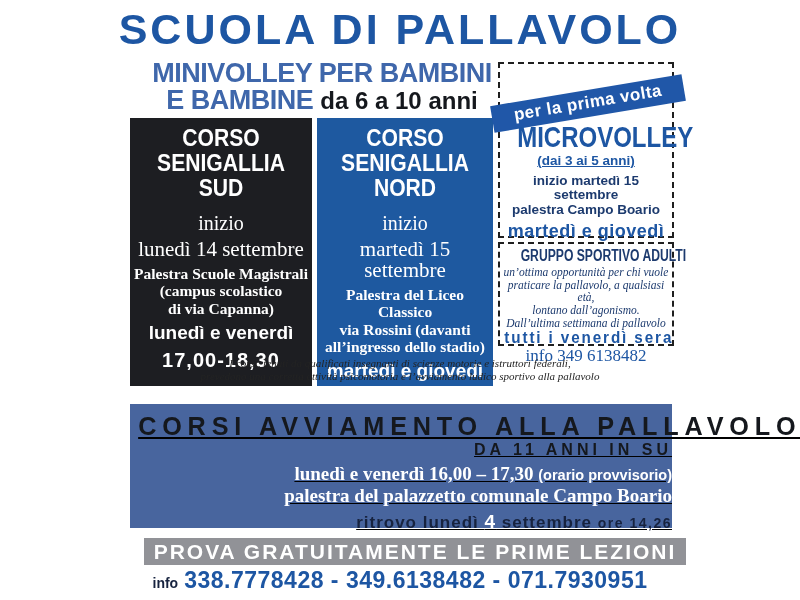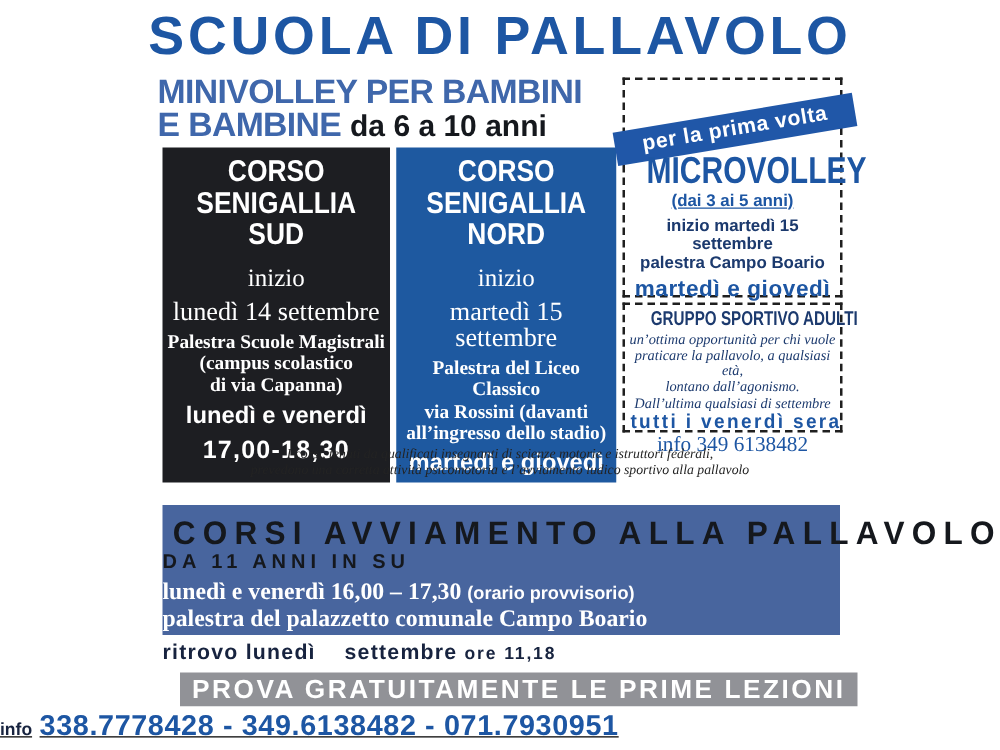--- a/index.html
+++ b/index.html
@@ -10,21 +10,21 @@
   }
   .abs { position:absolute; }
 
   
   .main-title {
     left:0; right:0; top:5px; text-align:center;
     color:var(--brand_blue,#1d56a3); font-weight:bold; font-size:43px;
     letter-spacing:3px; white-space:nowrap;
   }
   .subtitle {
-    left:126px; top:60px; width:364px; text-align:left;
+    left:140px; top:60px; width:364px; text-align:center;
     color:var(--subtitle_blue,#3f67ab); font-weight:bold; line-height:1.0;
   }
   .subtitle .l1 { font-size:27px; letter-spacing:-0.5px; }
   .subtitle .l2 { font-size:27px; letter-spacing:-0.5px; }
   .subtitle .age { color:var(--near_black,#17191d); font-size:24px; letter-spacing:0px; }
 
   
   .course-box { top:118px; height:268px; text-align:center; color:#fff; }
   .box-sud  { left:130px; width:182px; background:var(--box_black,#1d1e22); }
   .box-nord { left:317px; width:176px; background:var(--box_blue,#1e59a0); }
@@ -57,39 +57,39 @@
   .gruppo-info  { font-family:"Liberation Serif",serif; color:var(--brand_blue,#1d56a3); font-size:17px; line-height:1; margin-top:1px; }
 
   
   .note {
     left:0; right:0; top:357px; text-align:center;
     font-family:"Liberation Serif",serif; font-style:italic;
     font-size:11px; line-height:1.18; color:#232323;
   }
 
   
-  .avviamento { left:130px; top:404px; width:542px; height:104px; background:var(--big_box_blue,#48659e); text-align:left; }
+  .avviamento { left:130px; top:404px; width:542px; height:124px; background:var(--big_box_blue,#48659e); text-align:right;text-decoration:underline; }
   .avv-title { margin-top:9px; font-weight:bold; font-size:26px; line-height:1; letter-spacing:6px; color:var(--near_black,#14171d); white-space:nowrap; transform:scaleX(0.97); }
   .avv-sub   { margin-top:3px; font-weight:bold; font-size:16px; line-height:1; letter-spacing:4px; color:var(--near_black,#14171d); }
   .avv-sched { margin-top:6px; color:#fff; font-family:"Liberation Serif",serif; font-weight:bold; font-size:19px; line-height:1.05; }
   .avv-sched .paren { font-family:"Liberation Sans",sans-serif; font-size:14.5px; }
   .avv-venue { color:#fff; font-family:"Liberation Serif",serif; font-weight:bold; font-size:19px; line-height:1; margin-top:2px; }
   .avv-ritrovo { margin-top:7px; color:var(--ritrovo_navy,#17233f); font-weight:bold; font-size:17px; line-height:1.1; letter-spacing:1px; }
   .avv-ritrovo .day { color:#fff; font-size:19px; }
   .avv-ritrovo .time { font-size:14px; letter-spacing:1.5px; }
 
   
   .free-banner {
     left:130px; top:538px; width:542px; height:27px;
     background:var(--gray_bar,#919297); color:#fff; font-weight:bold;
     font-size:21px; letter-spacing:2px; line-height:27px; text-align:center; white-space:nowrap;margin-left:14px;
   }
 
   
-  .footer { left:0; right:0; top:567px; text-align:left; white-space:nowrap;text-decoration:underline; }
+  .footer { left:0; right:0; top:567px; text-align:center; white-space:nowrap; }
   .footer .lbl { font-weight:bold; font-size:14px; color:var(--ritrovo_navy,#17233f); margin-right:6px; }
   .footer .phones { font-weight:bold; font-size:23px; color:var(--brand_blue,#1d56a3); letter-spacing:0.5px; }
 </style>
 </head>
 <body>
 
 <div class="abs main-title">SCUOLA DI PALLAVOLO</div>
 
 <div class="abs subtitle">
   <div class="l1">MINIVOLLEY PER BAMBINI</div>
@@ -142,40 +142,40 @@
   <div class="micro-days">martedì e giovedì</div>
   <div class="micro-hours">15,00-16,00</div>
 </div>
 
 <div class="abs dashed box-gruppo">
   <div class="gruppo-title">GRUPPO SPORTIVO ADULTI</div>
   <div class="gruppo-desc">
     <div>un’ottima opportunità per chi vuole</div>
     <div>praticare la pallavolo, a qualsiasi età,</div>
     <div>lontano dall’agonismo.</div>
-    <div>Dall’ultima qualsiasi di settembre</div>
+    <div>Dall’ultima settimana di pallavolo</div>
   </div>
   <div class="gruppo-days">tutti i venerdì sera</div>
   <div class="gruppo-info">info 349 6138482</div>
 </div>
 
 <div class="abs note">
   <div>I corsi, tenuti da qualificati insegnanti di scienze motorie e istruttori federali,</div>
   <div>prevedono una corretta attività psicomotoria e l’avviamento ludico sportivo alla pallavolo</div>
 </div>
 
 <div class="abs avviamento">
   <div class="avv-title">CORSI AVVIAMENTO ALLA PALLAVOLO</div>
   <div class="avv-sub">DA 11 ANNI IN SU</div>
   <div class="avv-sched">
     <span>lunedì e venerdì 16,00 – 17,30 </span><span class="paren">(orario provvisorio)</span>
   </div>
   <div class="avv-venue">palestra del palazzetto comunale Campo Boario</div>
   <div class="avv-ritrovo">
-    <span>ritrovo lunedì </span><span class="day">4</span><span> settembre </span><span class="time">ore 11,18</span>
+    <span>ritrovo lunedì </span><span class="day">4</span><span> settembre </span><span class="time">ore 14,26</span>
   </div>
 </div>
 
 <div class="abs free-banner">PROVA GRATUITAMENTE LE PRIME LEZIONI</div>
 
 <div class="abs footer">
   <span class="lbl">info</span><span class="phones">338.7778428 - 349.6138482 - 071.7930951</span>
 </div>
 
 </body></html>

